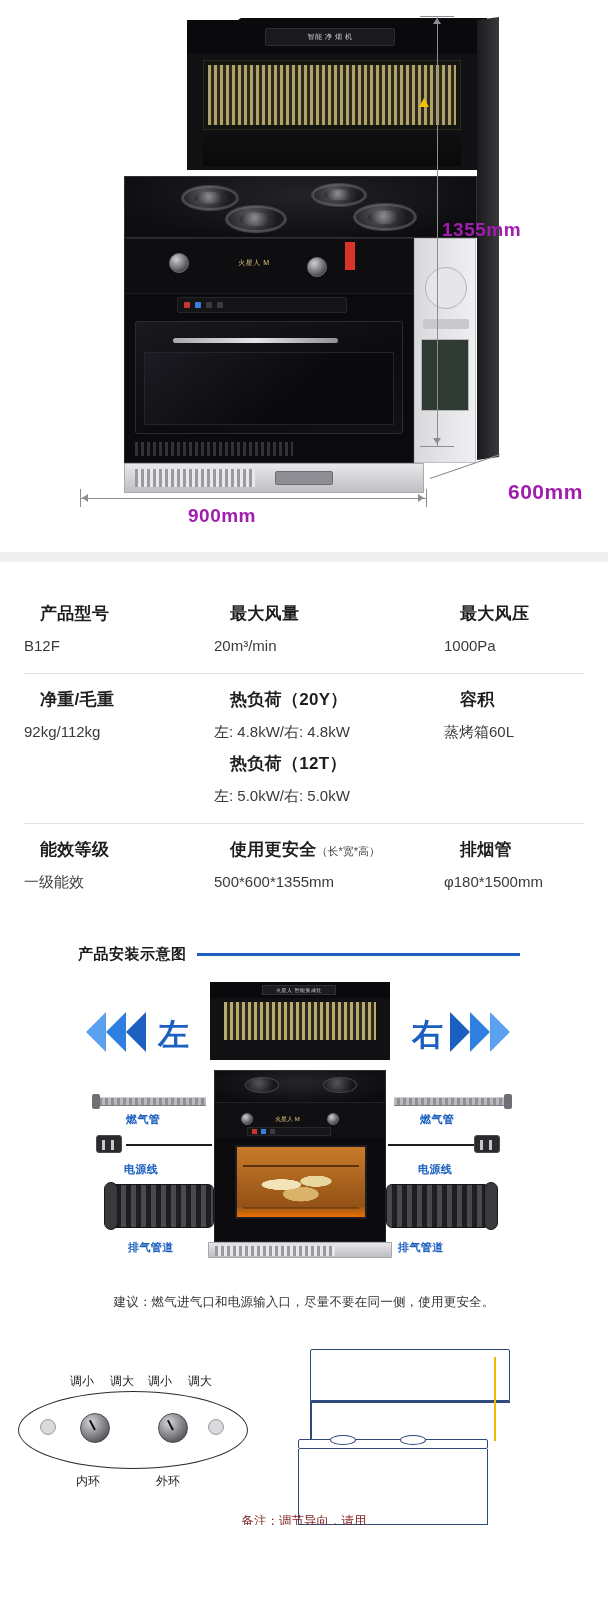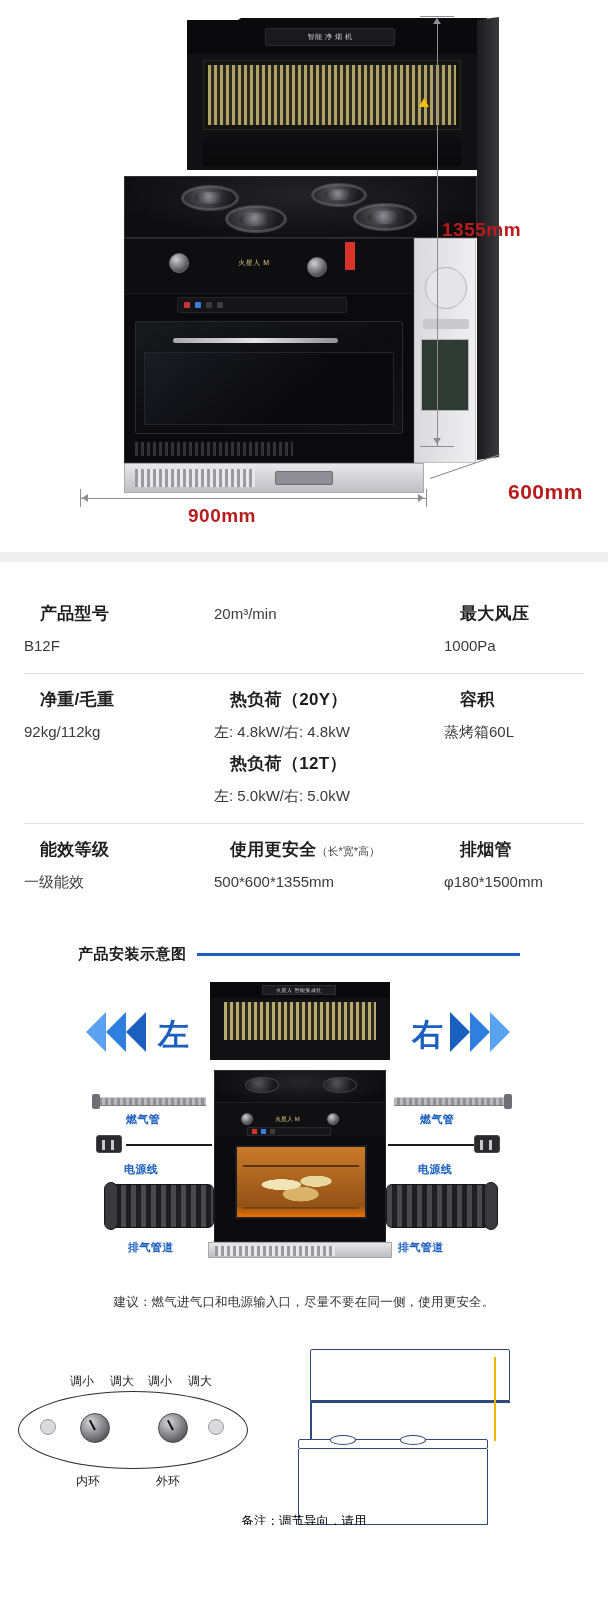--- a/index.html
+++ b/index.html
@@ -169,21 +169,21 @@
   .warn-tri {
     position:absolute; left:357px; top:90px; width:0; height:0;
     border-left:5px solid transparent; border-right:5px solid transparent;
     border-bottom:9px solid #f2c200;
   }
 
   
   .dim-line { position:absolute; background:#8d8d92; }
   .dim-v { width:1px; }
   .dim-h { height:1px; }
-  .dim-label { position:absolute; font-size:19px; font-weight:700; color:#b91c1c; letter-spacing:.5px; }
+  .dim-label { position:absolute; font-size:19px; font-weight:700; color:#a21caf; letter-spacing:.5px; }
   .dim-label.sm { font-size:21px; }
   .arrow-up, .arrow-down, .arrow-left, .arrow-right {
     position:absolute; width:0; height:0;
   }
   .arrow-up { border-left:4px solid transparent; border-right:4px solid transparent; border-bottom:6px solid #8d8d92; }
   .arrow-down { border-left:4px solid transparent; border-right:4px solid transparent; border-top:6px solid #8d8d92; }
   .arrow-left { border-top:4px solid transparent; border-bottom:4px solid transparent; border-right:6px solid #8d8d92; }
   .arrow-right { border-top:4px solid transparent; border-bottom:4px solid transparent; border-left:6px solid #8d8d92; }
 
   .divider-band { width:608px; height:10px; background:#efefef; }
@@ -295,21 +295,21 @@
   .kd-text { position:absolute; font-size:12px; color:#222; }
 
   .stove-line { position:absolute; left:258px; top:8px; width:330px; height:180px; }
   .sl { position:absolute; background:#2d4a7a; }
   .sv { width:1.5px; } .sh { height:1.5px; }
   .stove-cook { position:absolute; left:40px; top:96px; width:190px; height:10px; border:1.5px solid #2d4a7a; border-radius:2px; background:#fff; }
   .stove-burner { position:absolute; width:26px; height:10px; border:1.5px solid #2d4a7a; border-radius:50%; background:#fff; }
   .stove-body { position:absolute; left:40px; top:106px; width:190px; height:76px; border:1.5px solid #2d4a7a; border-top:none; background:#fff; }
   .stove-hood { position:absolute; left:52px; top:6px; width:200px; height:52px; border:1.5px solid #2d4a7a; background:#fff; border-radius:2px 2px 0 0; }
   .yellow-line { position:absolute; width:2px; background:#f2b705; }
-  .bottom-text { text-align:center; font-size:12.5px; color:#000000; padding-top:6px; }
+  .bottom-text { text-align:center; font-size:12.5px; color:#7f1d1d; padding-top:6px; }
 </style>
 </head>
 <body>
 
 <div class="page">
 
   <div class="dim-section">
     <div class="dim-stage">
 
       <div class="appliance">
@@ -403,20 +403,21 @@
   <div class="divider-band"></div>
 
   <div class="spec-section">
 
     <div class="spec-row">
       <div class="spec-col c1">
         <div class="spec-title">产品型号</div>
         <div class="spec-value">B12F</div>
       </div>
       <div class="spec-col c2">
+        <div class="spec-title">最大风量</div>
         <div class="spec-value">20m³/min</div>
       </div>
       <div class="spec-col c3">
         <div class="spec-title">最大风压</div>
         <div class="spec-value">1000Pa</div>
       </div>
     </div>
 
     <div class="spec-row">
       <div class="spec-col c1">

